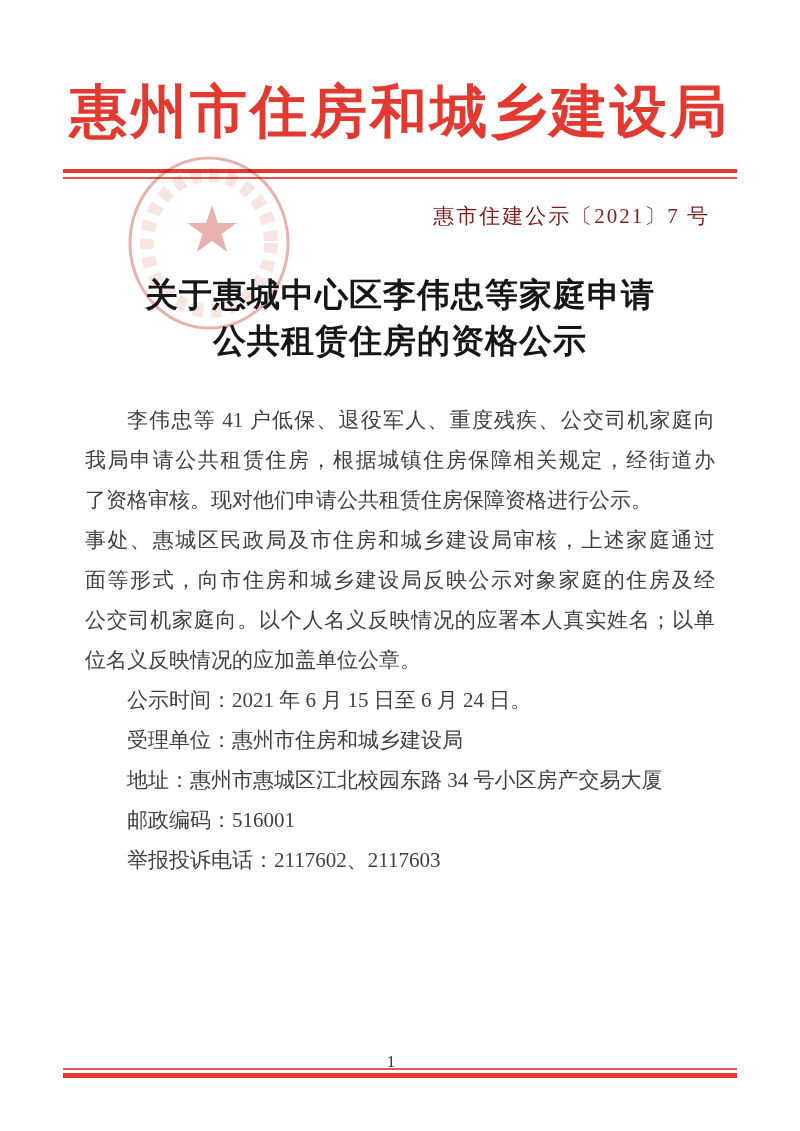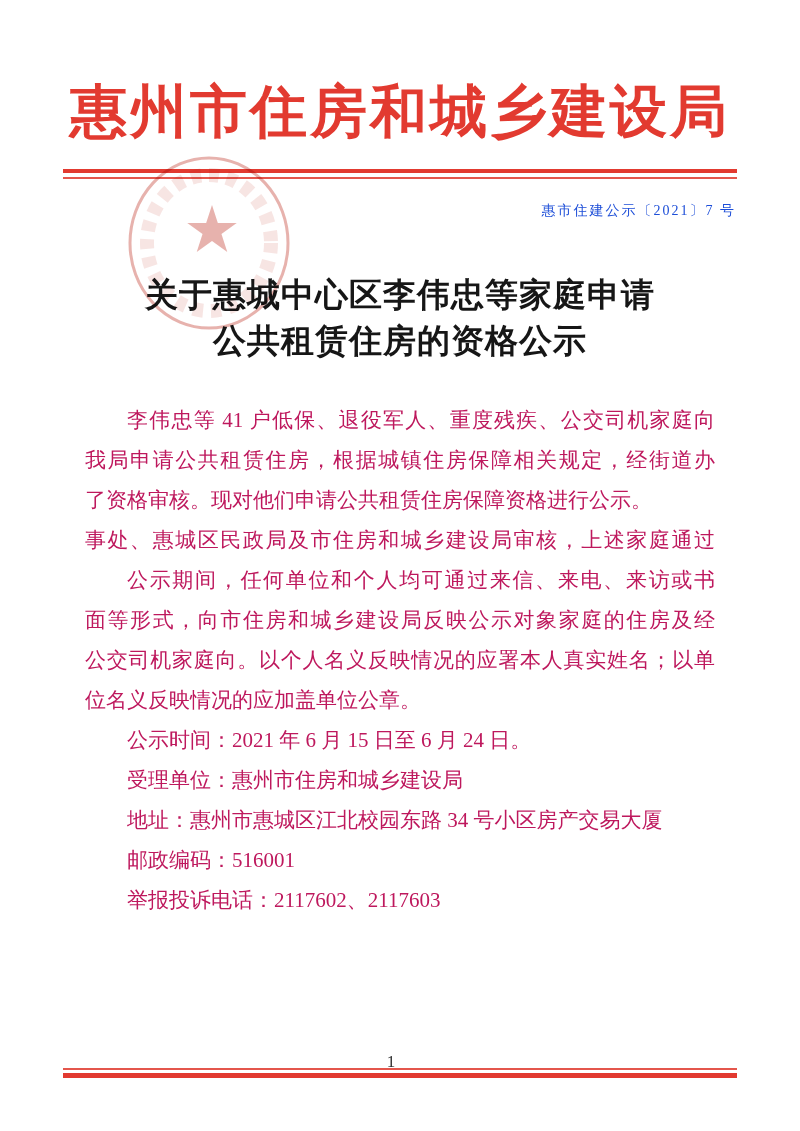--- a/index.html
+++ b/index.html
@@ -17,31 +17,31 @@
   .rule { position:absolute; left:63px; width:674px; }
   .rule-top-thick { top:169px; height:4px; background:var(--red); }
   .rule-top-thin  { top:177px; height:2px; background:#e4564c; }
   .rule-bot-thin  { top:1068px; height:2px; background:#e4564c; }
   .rule-bot-thick { top:1073px; height:5px; background:var(--red); }
   .seal {
     position:absolute; left:121px; top:152px; z-index:2;
     mix-blend-mode:multiply; pointer-events:none;
   }
   .doc-number {
-    position:absolute; top:202px; right:64px;
-    font-size:14px; letter-spacing:2px; color:#1d4ed8; white-space:nowrap;
+    position:absolute; top:202px; right:90px;
+    font-size:21px; letter-spacing:2px; color:#7f1d1d; white-space:nowrap;
   }
   .doc-title {
     position:absolute; top:272px; left:0; width:100%;
     text-align:center; font-size:33px; font-weight:bold;
     line-height:46px; color:#161616; letter-spacing:1px;
   }
   .body-block {
     position:absolute; top:400px; left:85px; width:630px;
-    font-size:21px; line-height:40px; color:#be185d;
+    font-size:21px; line-height:40px; color:#404040;
   }
   .line { height:40px; overflow:hidden; }
   .line.j { text-align:justify; text-align-last:justify; }
   .line.ind { padding-left:42px; }
   .gap { height:30px; }
   .page-number {
     position:absolute; top:1052px; left:0; width:100%;
     text-align:center; font-size:17px; color:#333;
     z-index:3; transform:translateX(-9px);
   }
@@ -67,21 +67,20 @@
   <div class="doc-title">
     <div>关于惠城中心区李伟忠等家庭申请</div>
     <div>公共租赁住房的资格公示</div>
   </div>
 
   <div class="body-block">
     <div class="line j ind">李伟忠等 41 户低保、退役军人、重度残疾、公交司机家庭向</div>
     <div class="line j">我局申请公共租赁住房，根据城镇住房保障相关规定，经街道办</div>
     <div class="line">了资格审核。现对他们申请公共租赁住房保障资格进行公示。</div>
     <div class="line j">事处、惠城区民政局及市住房和城乡建设局审核，上述家庭通过</div>
-    <div class="line j ind">公示期间，任何单位和个人均可通过来信、来电、来访或书</div>
     <div class="line j">面等形式，向市住房和城乡建设局反映公示对象家庭的住房及经</div>
     <div class="line j">公交司机家庭向。以个人名义反映情况的应署本人真实姓名；以单</div>
     <div class="line">位名义反映情况的应加盖单位公章。</div>
     <div class="line ind">公示时间：2021 年 6 月 15 日至 6 月 24 日。</div>
     <div class="line ind">受理单位：惠州市住房和城乡建设局</div>
     <div class="line ind">地址：惠州市惠城区江北校园东路 34 号小区房产交易大厦</div>
     <div class="line ind">邮政编码：516001</div>
     <div class="line ind">举报投诉电话：2117602、2117603</div>
     <div class="gap"></div>
   </div>

